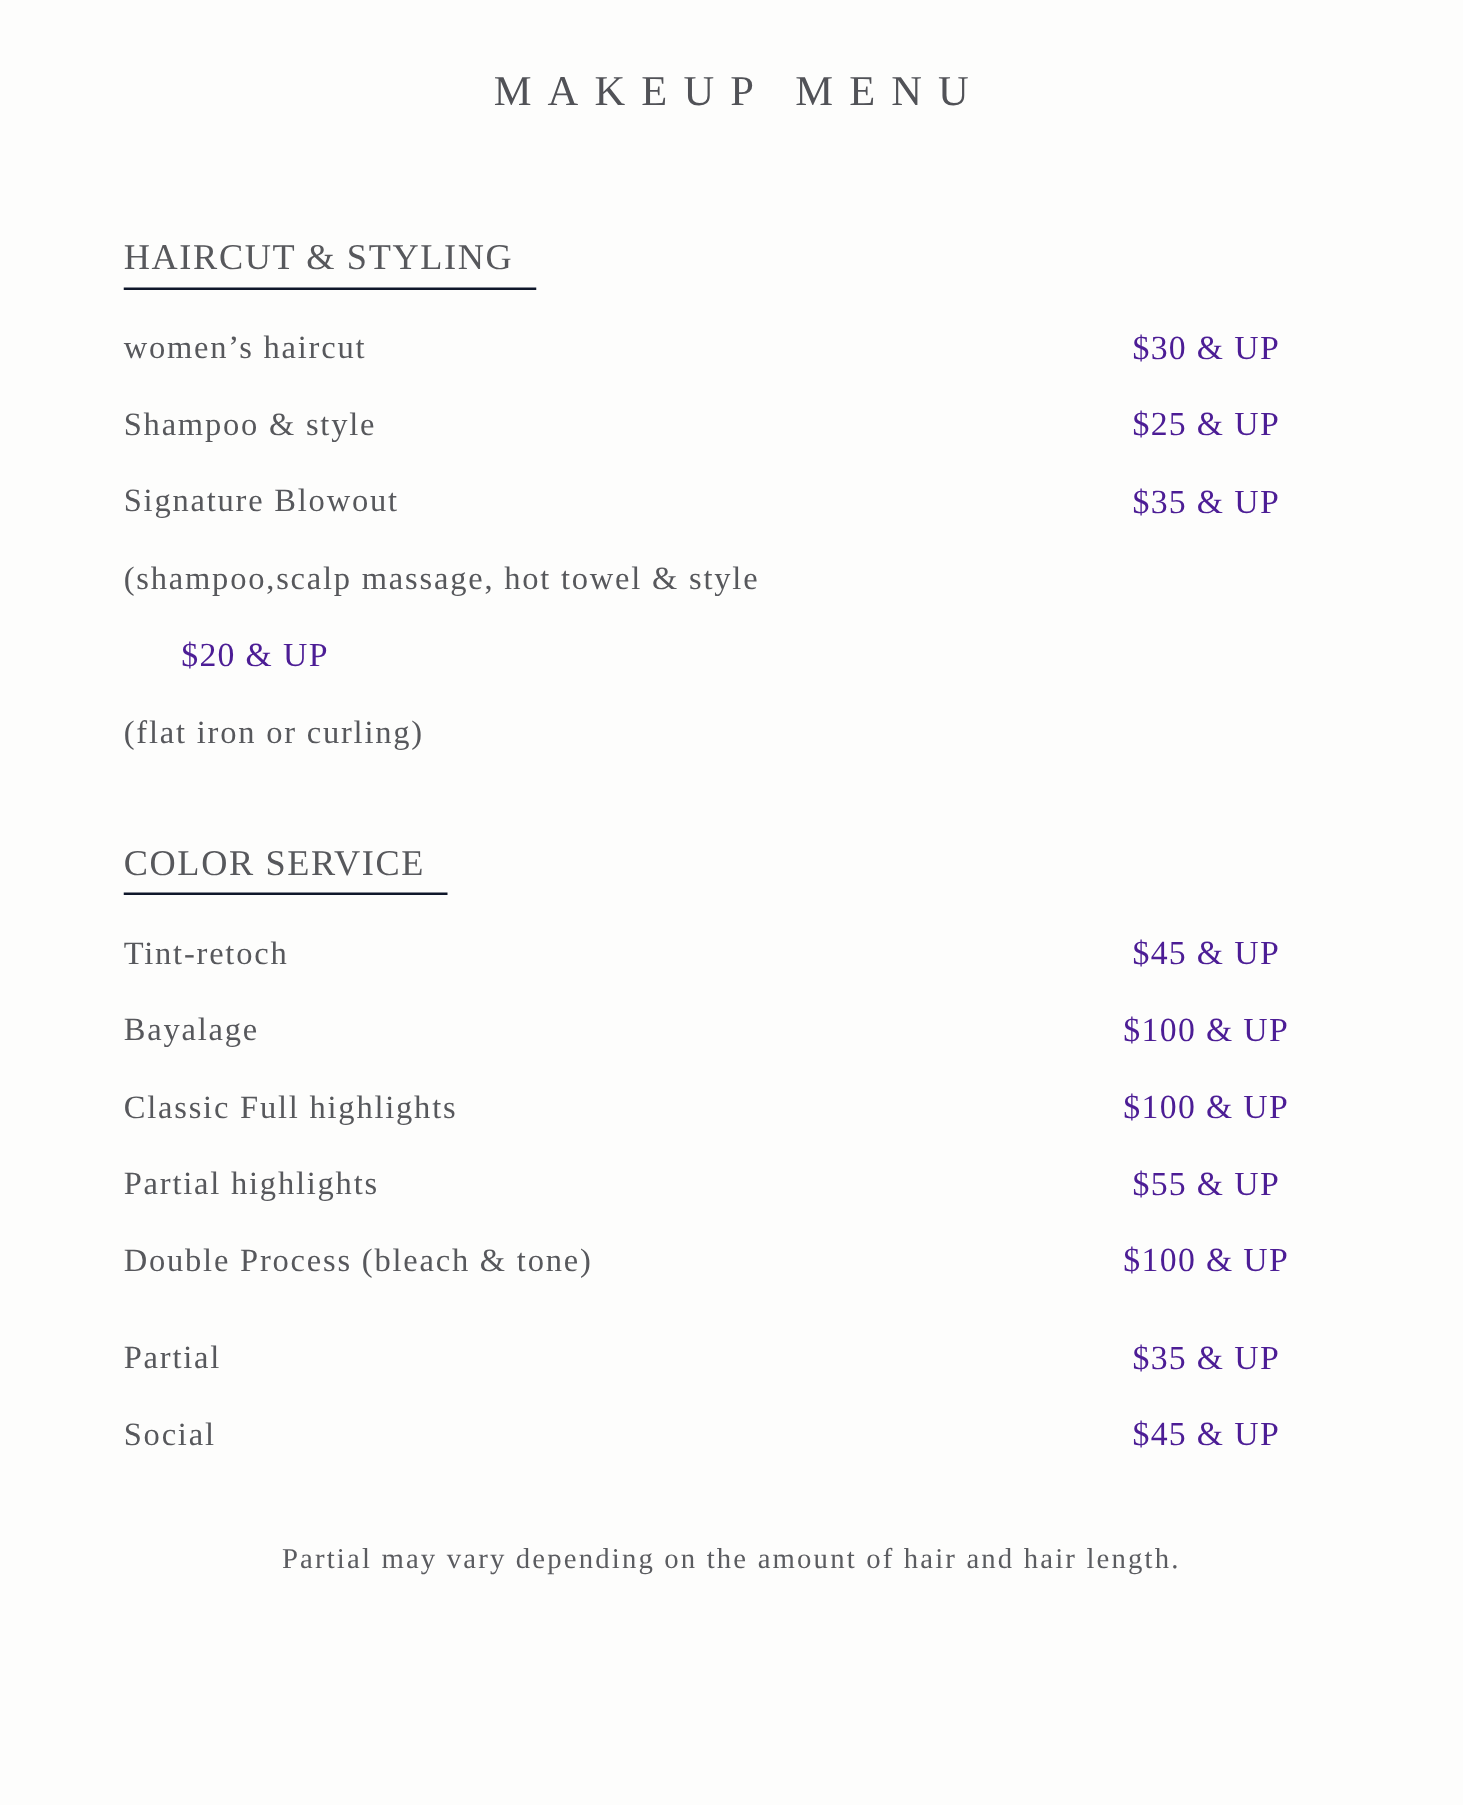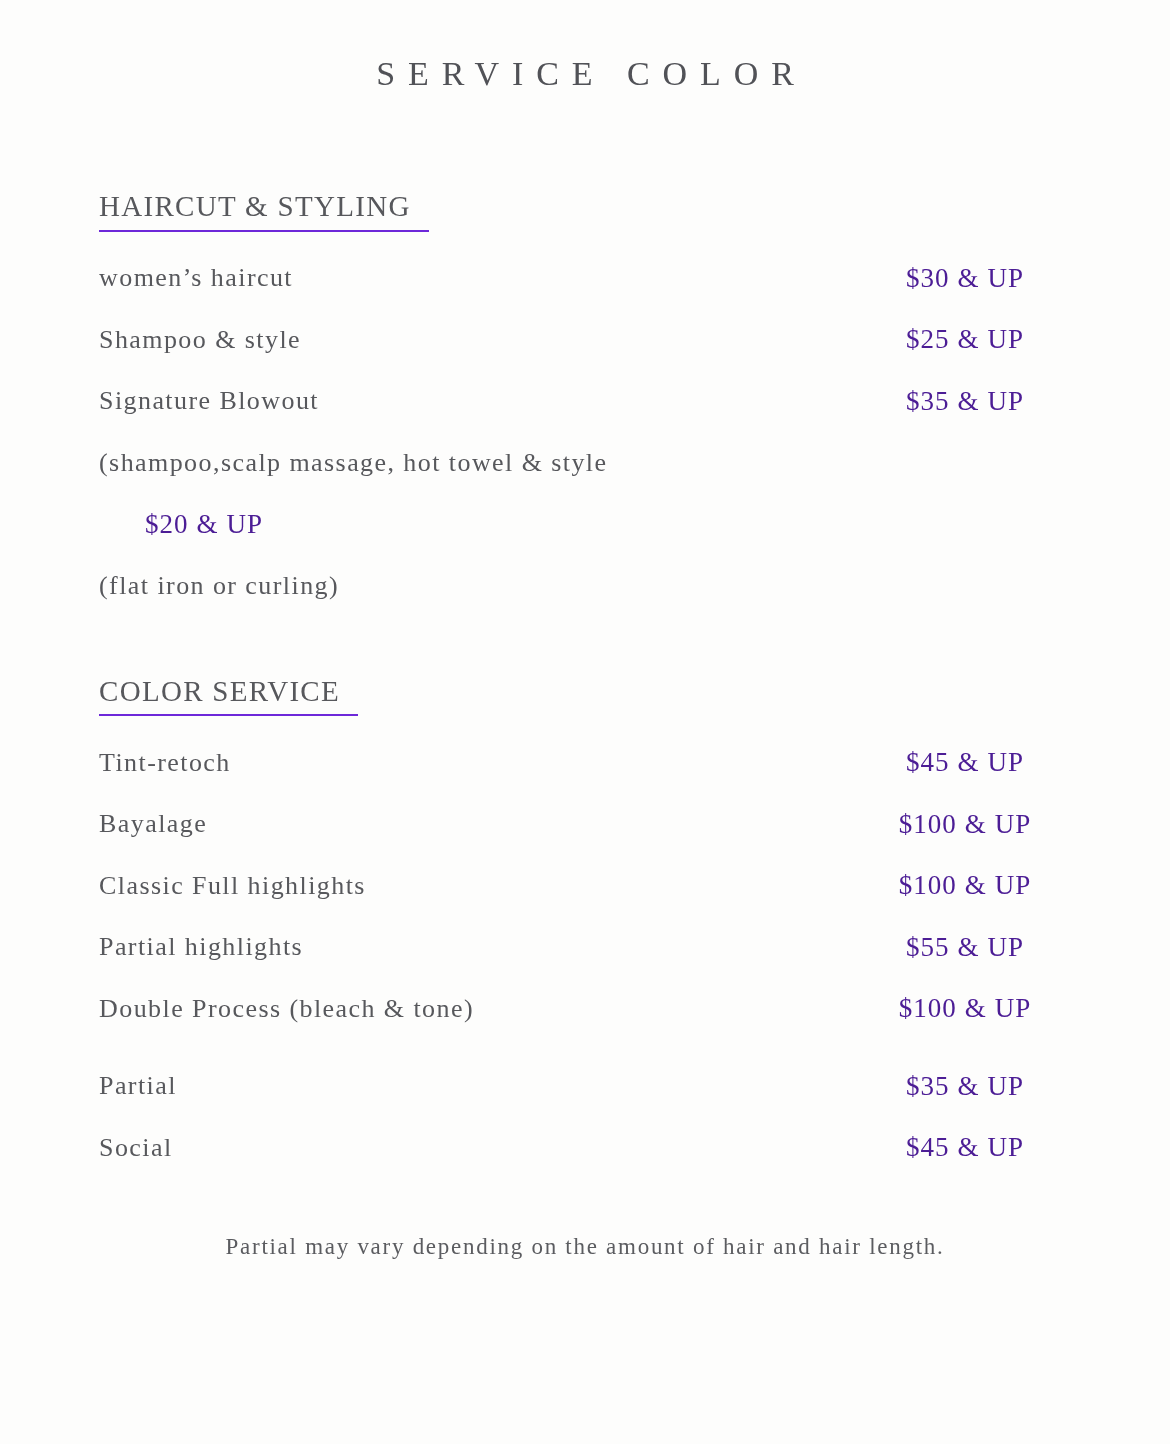--- a/index.html
+++ b/index.html
@@ -33,21 +33,21 @@
   }
   .menu-section { margin: 0; }
   .section-heading {
     display: inline-block;
     margin: 0;
     font-size: 29px;
     font-weight: 400;
     line-height: 1.25;
     letter-spacing: 0.045em;
     color: #57585c;
-    border-bottom: 2px solid #6d28d9;
+    border-bottom: 2px solid #0f172a;
     padding-bottom: 5px;
     padding-right: 18px;
   }
   .section-haircut .section-heading { margin-top: 96px; }
   .section-color   .section-heading { margin-top: 56px; }
   .section-makeup  .section-heading { margin-top: 72px; }
   .section-items { margin-top: 16px; }
   .menu-row {
     display: flex;
     justify-content: space-between;
@@ -75,21 +75,21 @@
     text-align: center;
     font-size: 23px;
     letter-spacing: 0.075em;
     color: #5b5c60;
   }
 </style>
 </head>
 <body>
 
 <div class="page">
-  <h1 class="page-title">SERVICE COLOR</h1>
+  <h1 class="page-title">MAKEUP MENU</h1>
 
   <div class="menu-body">
     <div id="sections-container">
   <section class="menu-section section-haircut">
     <h2 class="section-heading">HAIRCUT &amp; STYLING</h2>
     <div class="section-items">
   <div class="menu-row">
     <span class="row-label">women’s haircut</span>
     <span class="row-price">$30 &amp; UP</span>
   </div>

